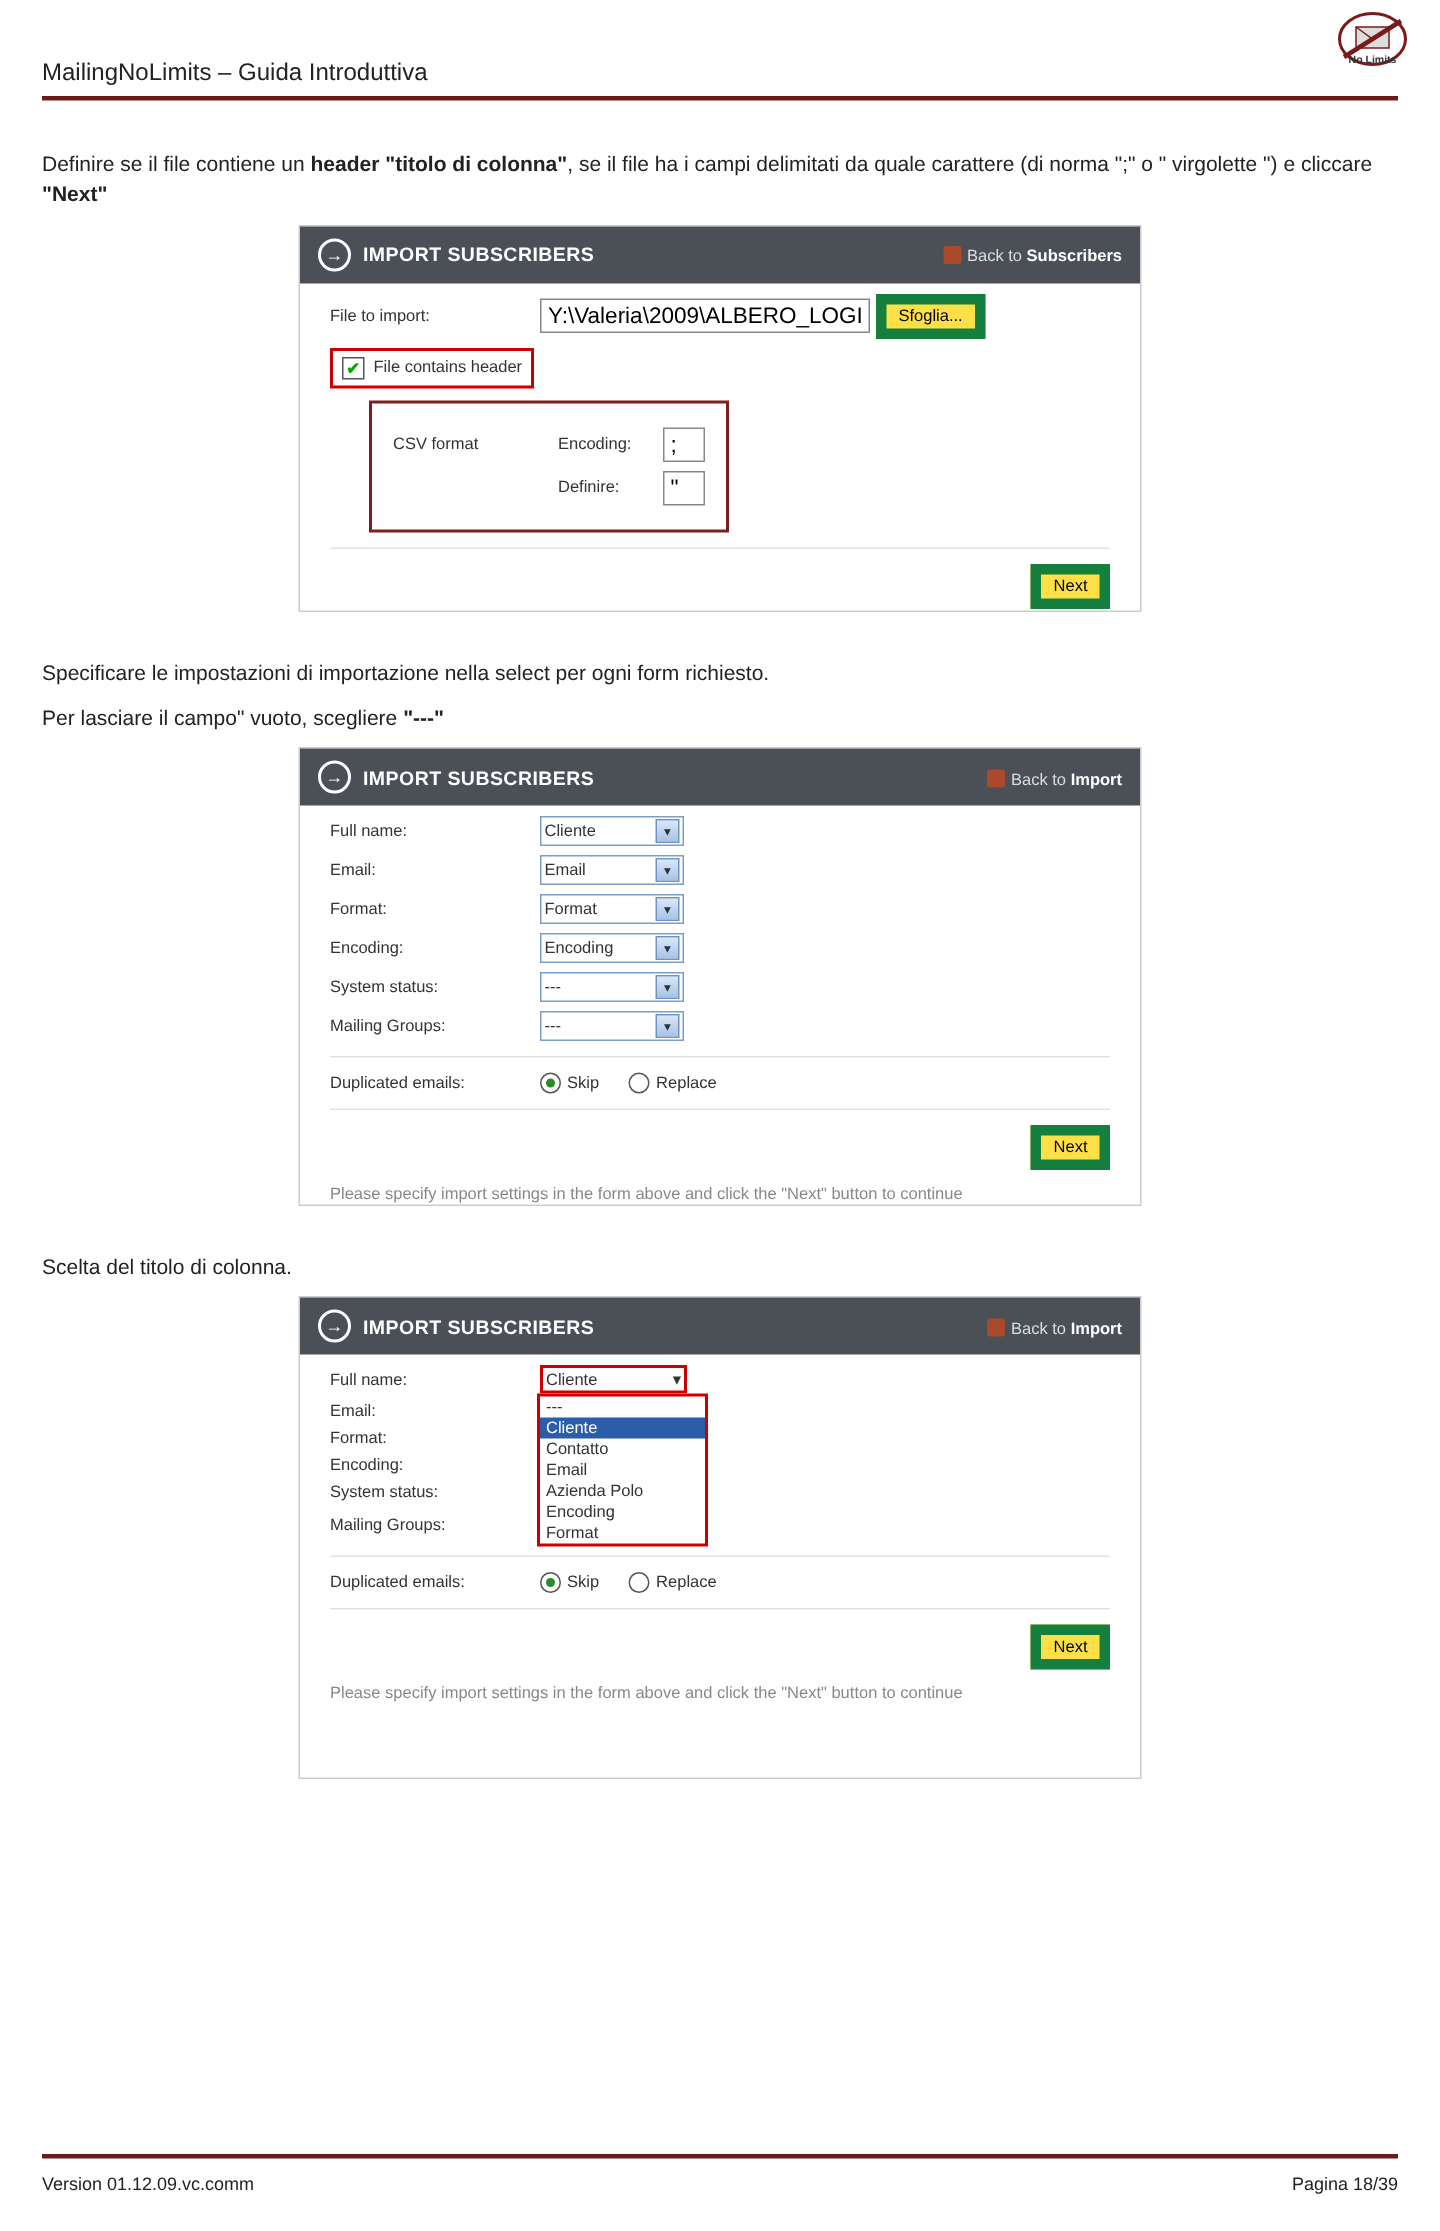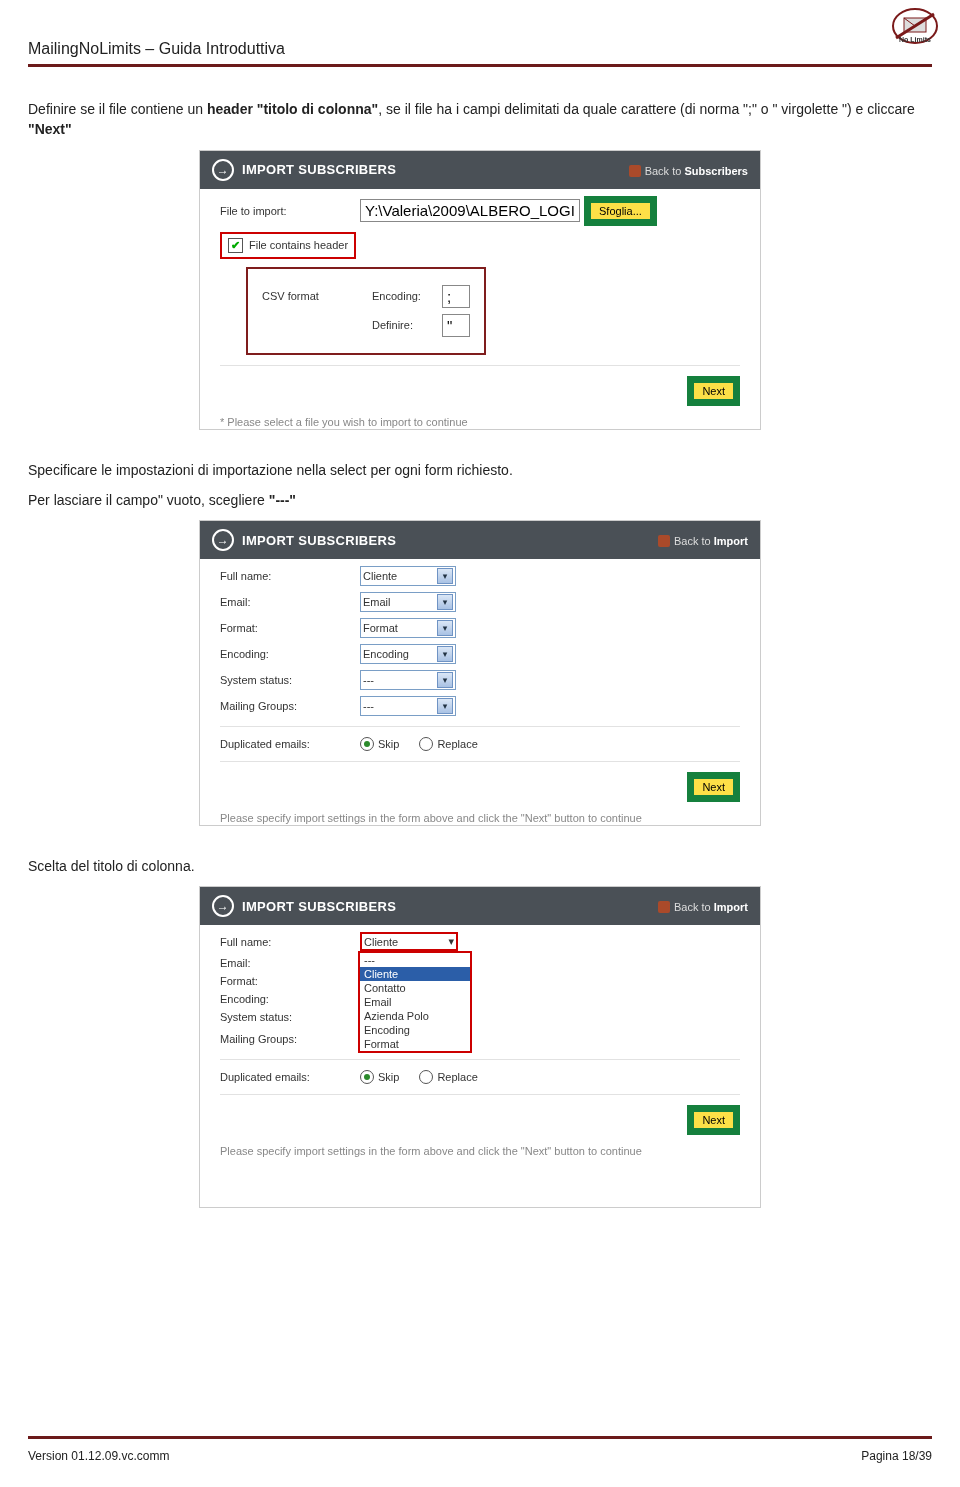--- a/index.html
+++ b/index.html
@@ -92,21 +92,20 @@
             <input class="fld tiny" value=";" style="">
           </div>
           <div class="row">
             <span class="lbl" style="width:110px"></span>
             <span style="width:70px">Definire:</span>
             <input class="fld tiny" value="&quot;" style="">
           </div>
         </div>
         <hr class="hr-thin">
         <div class="right"><button class="btn-sm">Next</button></div>
-        <div class="note">* Please select a file you wish to import to continue</div>
       </div>
     </div>
   </div>
 
   <p class="para">Specificare le impostazioni di importazione nella select per ogni form richiesto.</p>
   <p class="para">
     <span>Per lasciare il campo" vuoto, scegliere </span><span class="bold">"---"</span>
   </p>
 
   <div class="panel-wrap">

